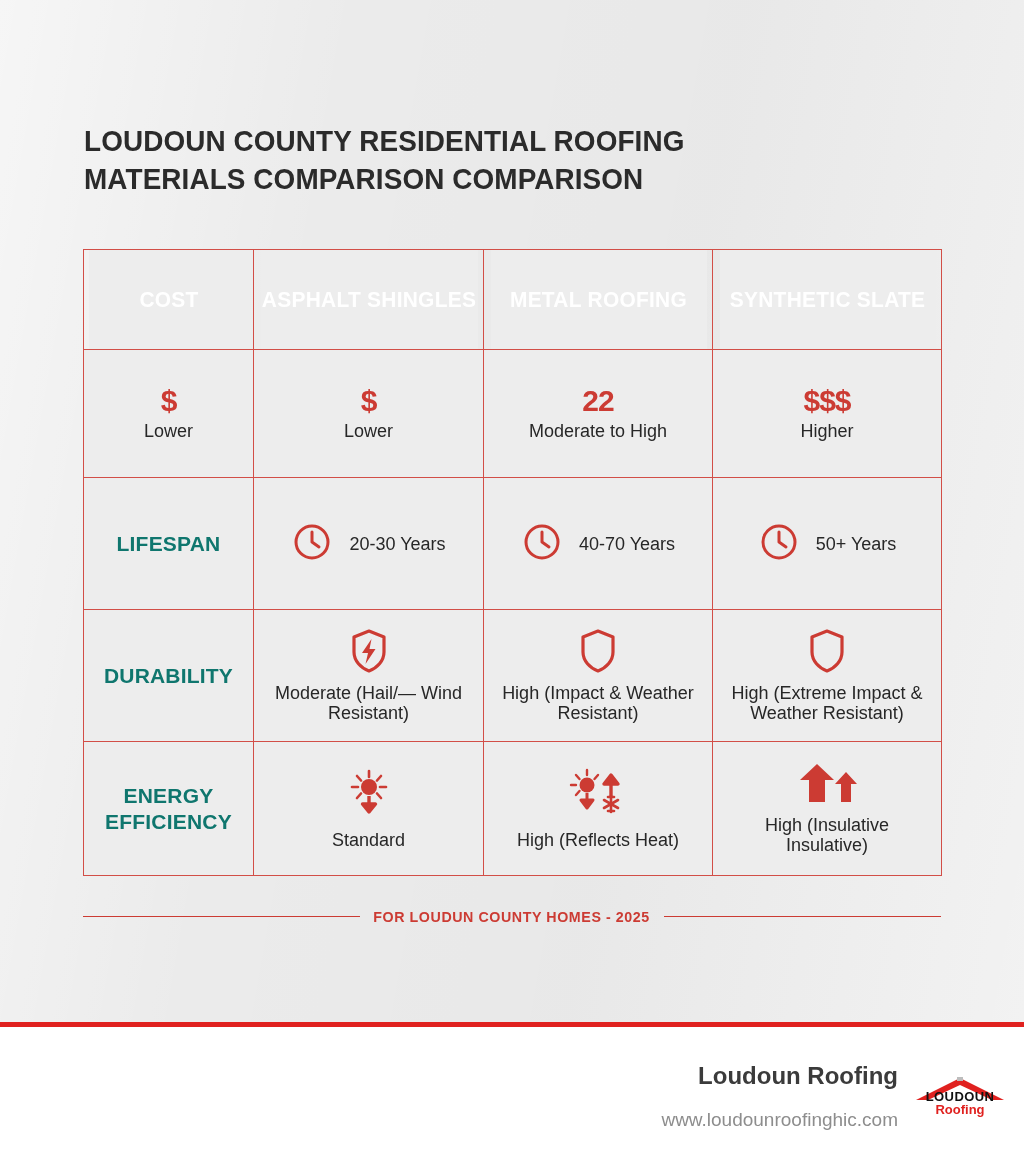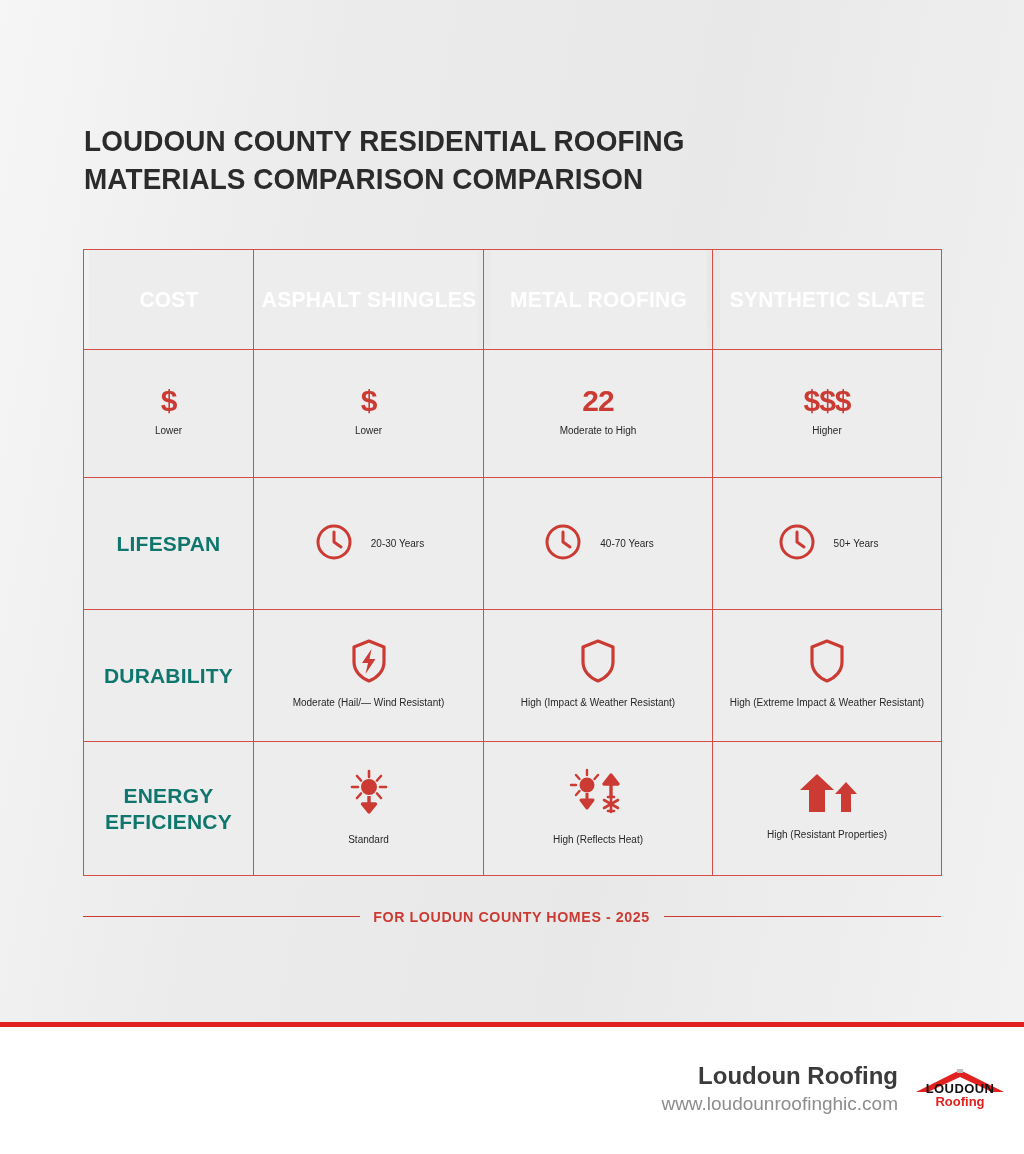--- a/index.html
+++ b/index.html
@@ -116,21 +116,21 @@
   }
 
   .cost-symbol {
     font-size: 30px;
     font-weight: bold;
     color: #cc3b33;
     line-height: 1;
     letter-spacing: -1px;
   }
   .cell-text {
-    font-size: 10px;
+    font-size: 18px;
     color: #272727;
     line-height: 20px;
     text-align: center;
   }
   .cell-text.inline { text-align: left; }
 
   tbody tr.r-cost td { height: 128px; }
   tbody tr.r-life td { height: 132px; }
   tbody tr.r-dur  td { height: 132px; }
   tbody tr.r-energy td { height: 134px; }
@@ -194,20 +194,21 @@
   #brand-name {
     font-size: 24px;
     font-weight: bold;
     color: #3b3b3b;
     line-height: 30px;
   }
   #brand-url {
     font-size: 19px;
     color: #8d8d8d;
     line-height: 26px;
+    margin-top: 16px;
   }
 
   
   #logo {
     position: relative;
     width: 92px;
     height: 50px;
     flex: 0 0 auto;
   }
   #logo svg { display: block; }
@@ -408,21 +409,21 @@
           </div>
         </td>
         <td>
           <div class="cell-inner">
             <span class="icon">
               <svg width="60" height="44" viewBox="0 0 60 44">
                 <path d="M12 40 L12 18 L3 18 L20 2 L37 18 L28 18 L28 40 Z" fill="#cc3b33"></path>
                 <path d="M44 40 L44 22 L38 22 L49 10 L60 22 L54 22 L54 40 Z" fill="#cc3b33"></path>
               </svg>
             </span>
-            <div class="cell-text">High (Resistant Properties)</div>
+            <div class="cell-text">High (Insulative Insulative)</div>
           </div>
         </td>
       </tr>
     </tbody>
   </table>
 
   <div id="caption">
     <div class="rule"></div>
     <div class="caption-text">FOR LOUDUN COUNTY HOMES - 2025</div>
     <div class="rule"></div>

